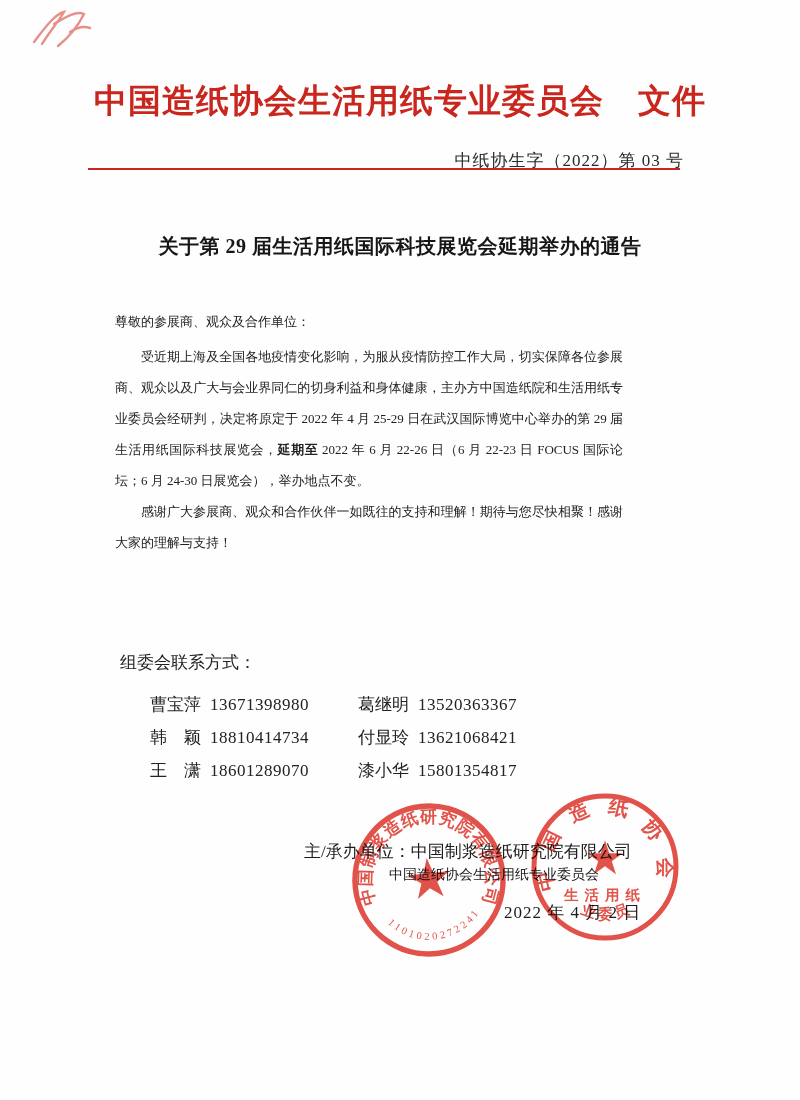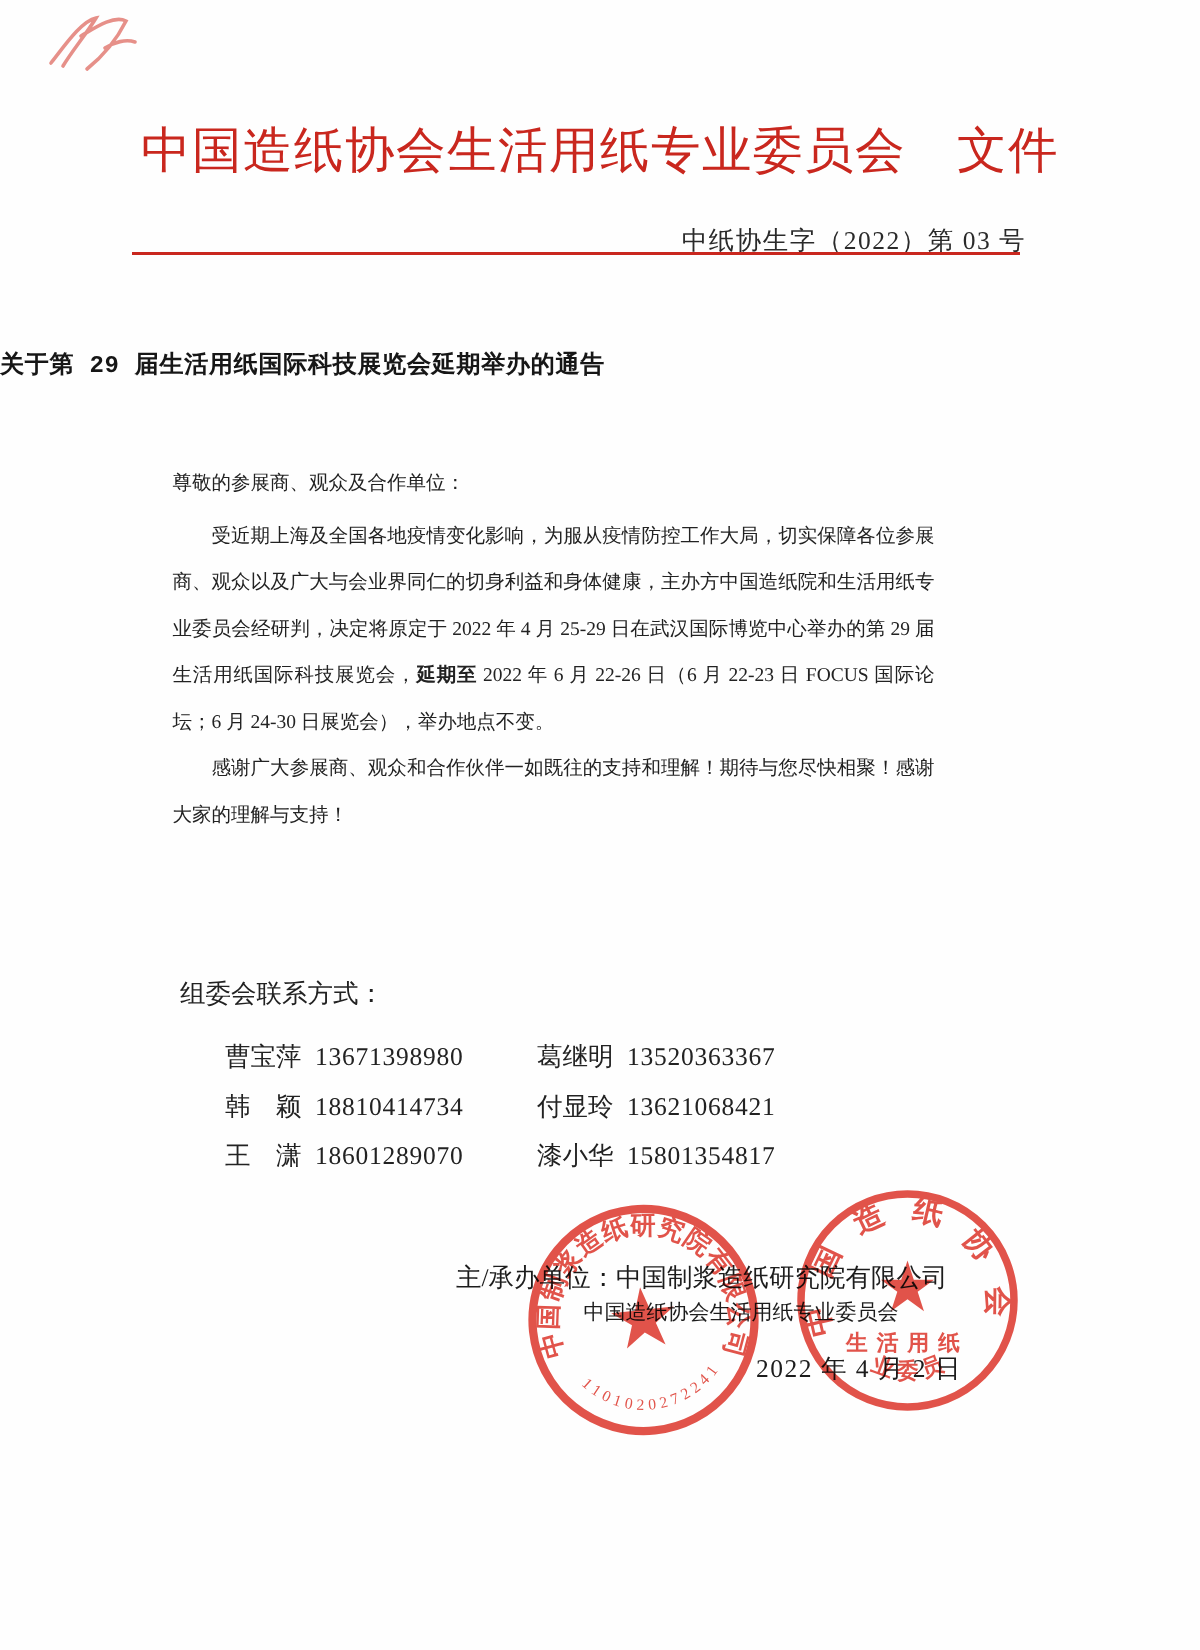--- a/index.html
+++ b/index.html
@@ -7,34 +7,34 @@
     width:800px;height:1100px;position:relative;overflow:hidden;
     background:#ffffff;
     font-family:"Liberation Serif","DejaVu Serif",serif;
     color:#1f1f1f;
   }
   .page{position:absolute;inset:0;background:#fefefe;}
   
   .corner-mark{position:absolute;left:20px;top:2px;opacity:.55;}
   .org-title{
     position:absolute;top:78px;left:0;right:0;text-align:center;
-    font-size:33px;font-weight:normal;letter-spacing:1px;line-height:46px;
+    font-size:33px;font-weight:bold;letter-spacing:1px;line-height:46px;
     color:#c9271e;
   }
   .doc-number{
     position:absolute;top:149px;right:116px;
     font-size:17px;letter-spacing:1px;color:#2a2a2a;
   }
   .red-rule{
     position:absolute;top:168px;left:88px;width:592px;height:2px;
     background:#c9271e;
   }
   .notice-title{
-    position:absolute;top:233px;left:0;right:0;text-align:left;
-    font-size:16px;font-weight:bold;color:#161616;letter-spacing:.5px;font-family:Liberation Mono, monospace;
+    position:absolute;top:233px;left:0;right:0;text-align:center;
+    font-size:20px;font-weight:bold;color:#161616;letter-spacing:.5px;
   }
   .body-block{
     position:absolute;top:306px;left:115px;width:508px;
     font-size:13px;line-height:31px;text-align:justify;color:#222;
   }
   .salutation{margin:0 0 4px 0;}
   .para{margin:0;text-indent:2em;}
   .para b{font-weight:bold;}
   .contacts{position:absolute;top:648px;left:120px;width:520px;font-size:17px;color:#222;}
   .contacts-heading{line-height:30px;}

